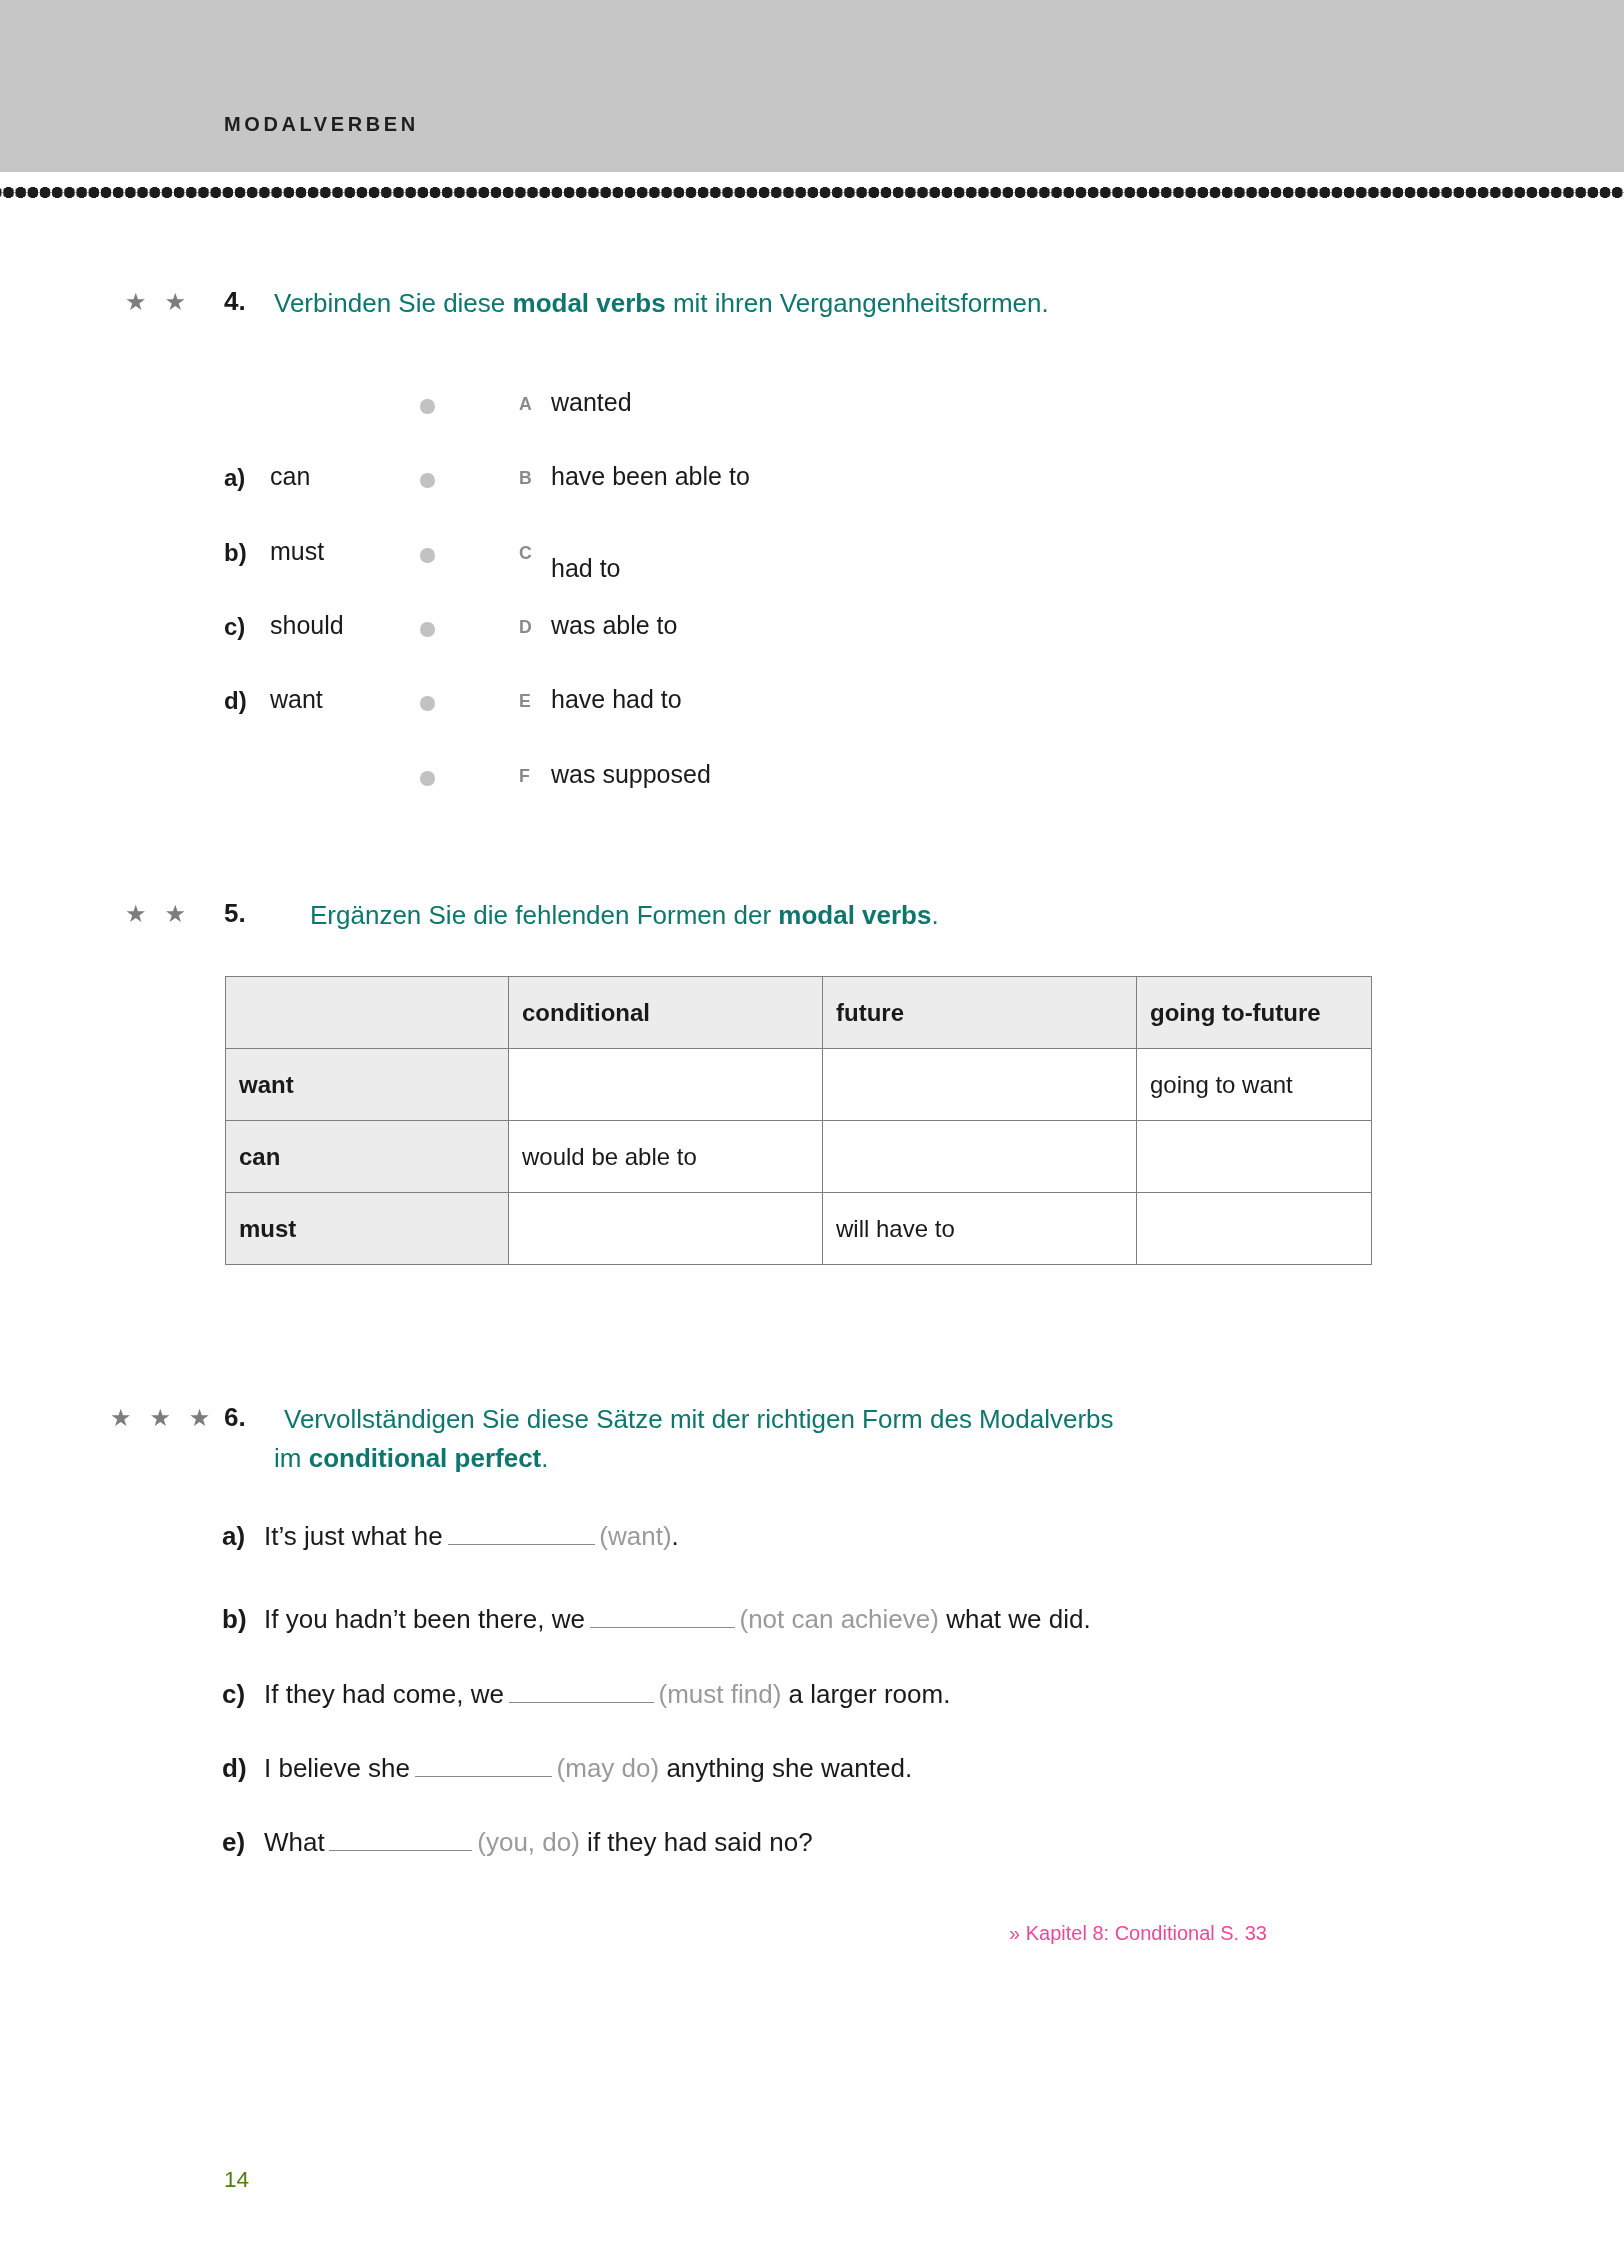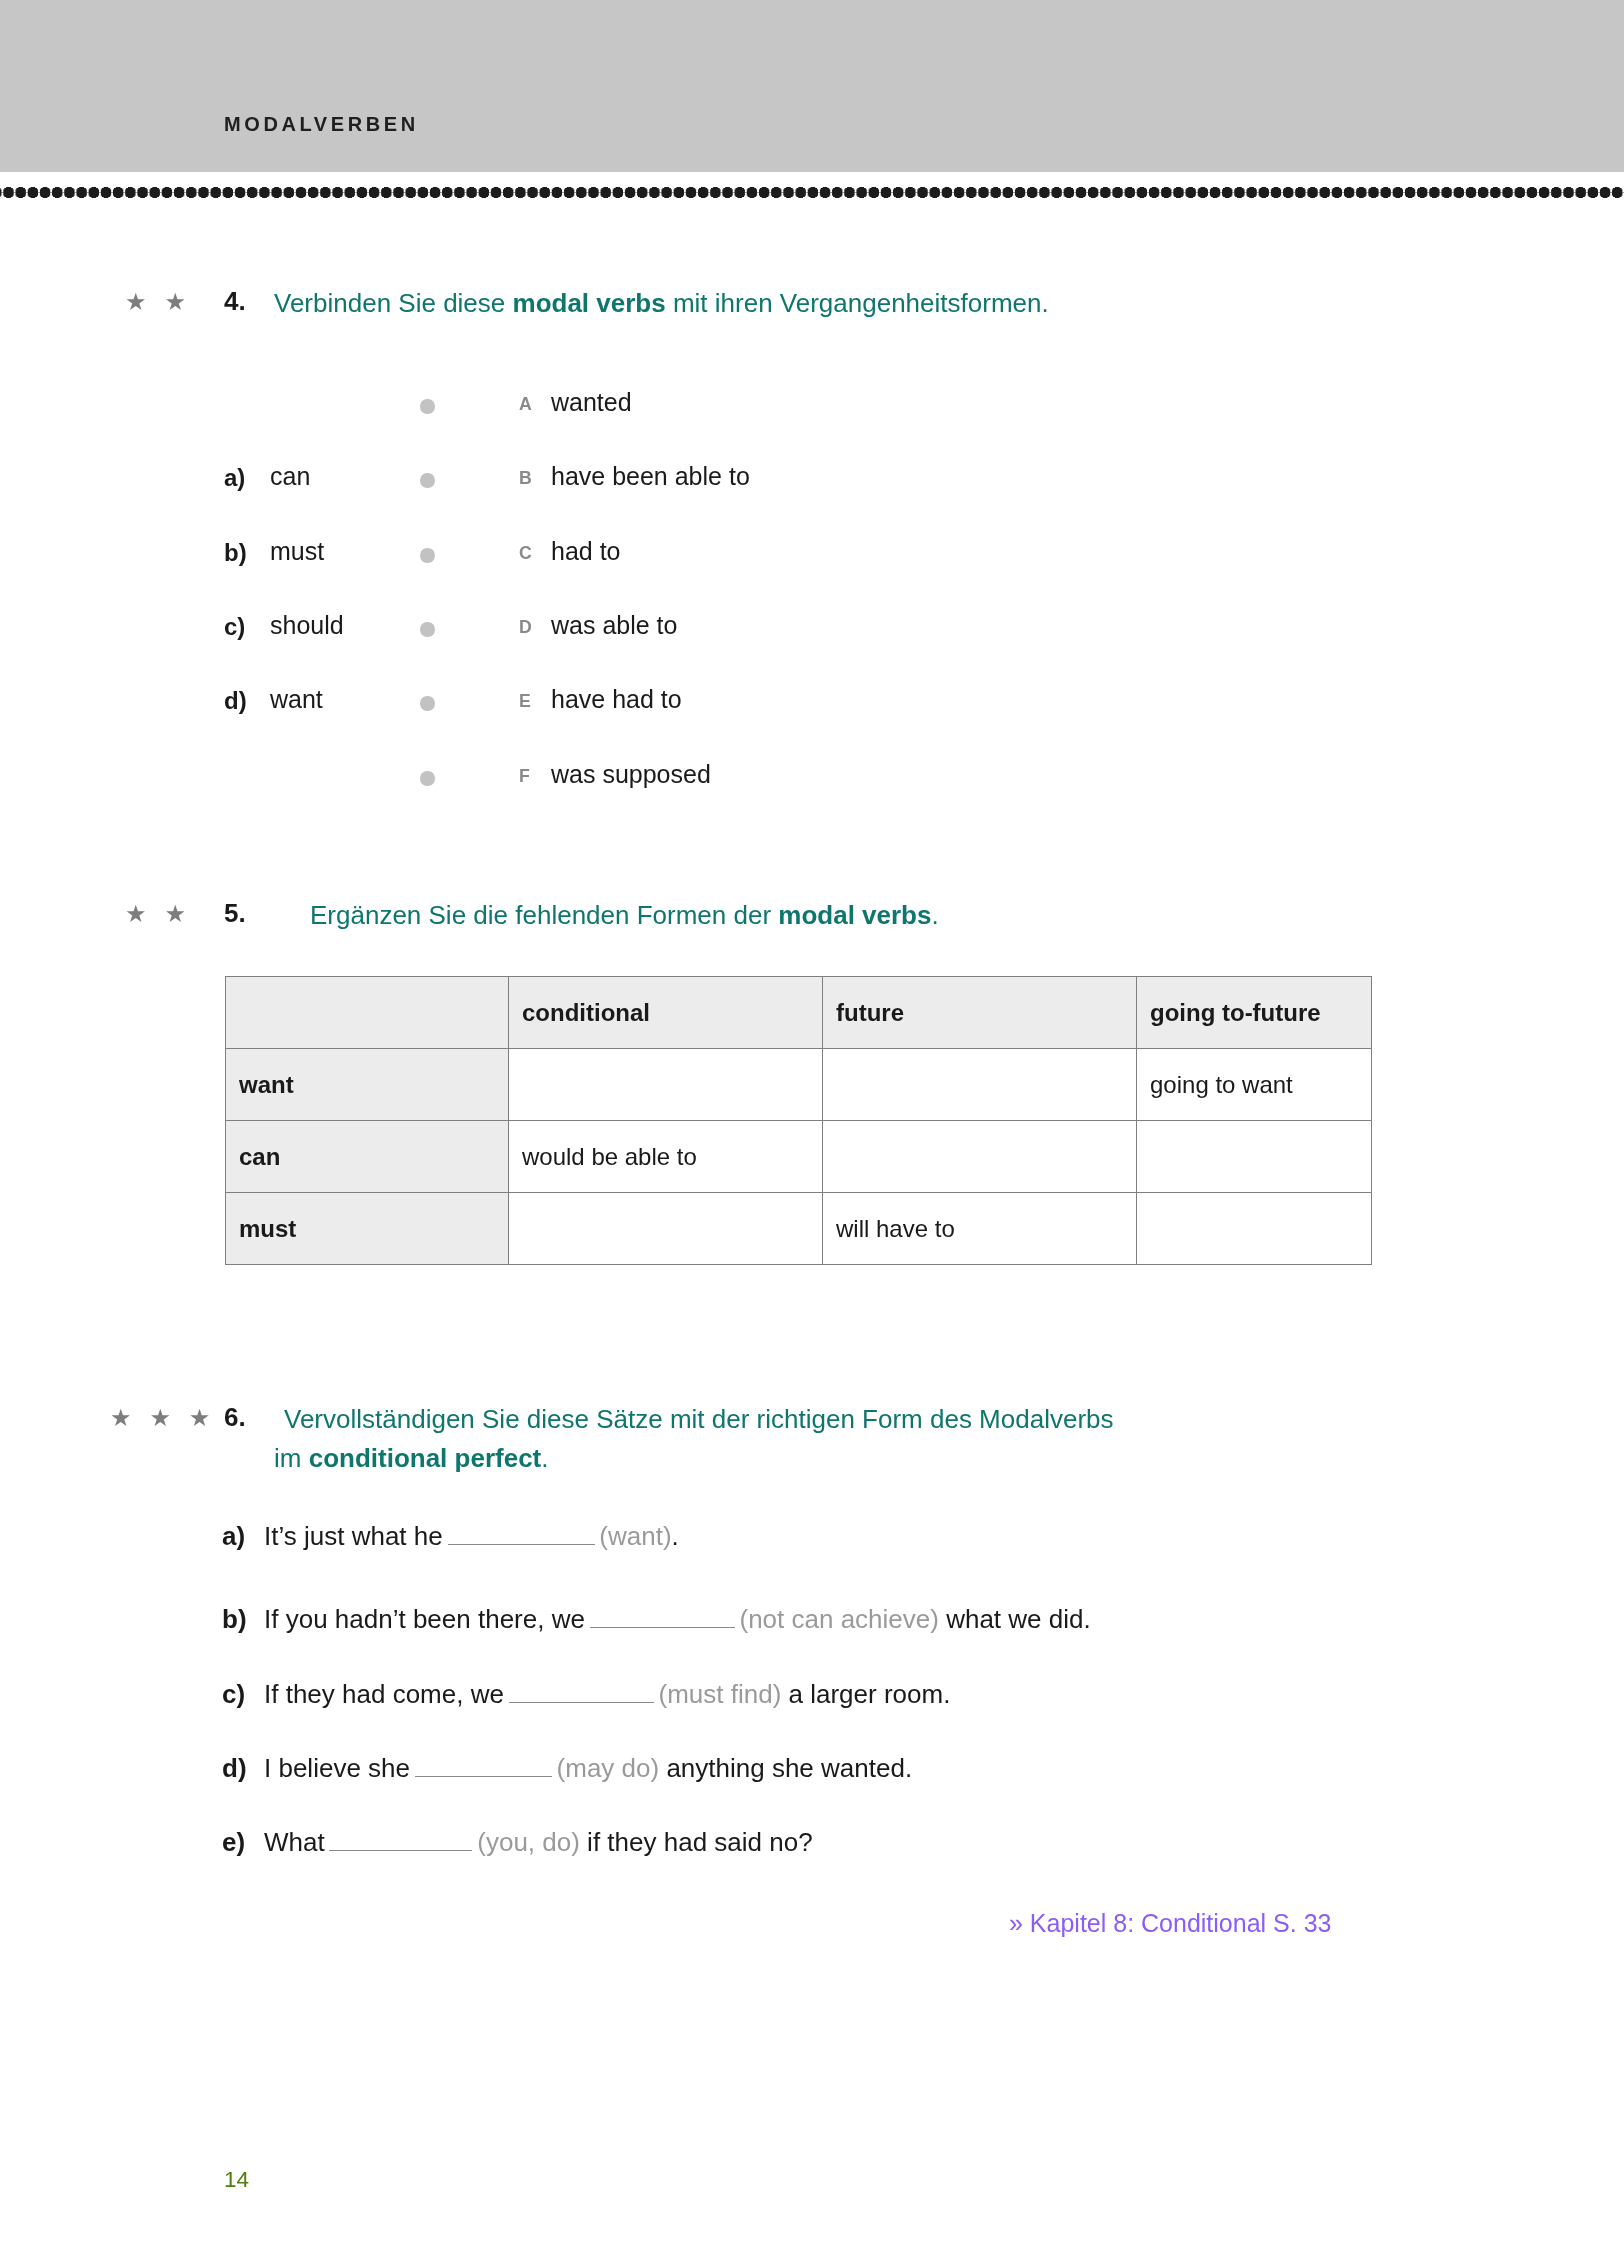--- a/index.html
+++ b/index.html
@@ -138,23 +138,24 @@
     display: inline-block;
     border-bottom: 1.6px solid #8a8a8a;
     height: 24px;
     vertical-align: baseline;
     margin: 0 4.8px;
   }
   .hint { color: #9a9a9a; }
 
   .xref {
     position: absolute;
-    font-size: 25px;
-    color: #8b5cf6;
-    white-space: nowrap;
+    font-size: 20px;
+    color: #ec4899;
+    white-space: nowrap;
+    margin-top: 13px;
   }
 
   .page-num {
     position: absolute;
     left: 224px; top: 2167px;
     font-size: 22.5px;
     color: #4d7c0f;
   }
 </style>
 </head>
@@ -181,21 +182,21 @@
     <div class="match-dot" style="left:420px; top:11.3px;"></div>
     <div class="match-key" style="left:519px; top:6.4px;">B</div>
     <div class="match-answer" style="left:551px; top:0;">have been able to</div>
   </div>
 
   <div class="match-row" style="left:0; top:537px;">
     <div class="match-letter" style="left:224px; top:1.6px;">b)</div>
     <div class="match-word" style="left:270px; top:0;">must</div>
     <div class="match-dot" style="left:420px; top:11.3px;"></div>
     <div class="match-key" style="left:519px; top:6.4px;">C</div>
-    <div class="match-answer" style="left:551px; top:0;">had to</div>
+    <div class="match-answer" style="left:551px; top:17px;">had to</div>
   </div>
 
   <div class="match-row" style="left:0; top:611px;">
     <div class="match-letter" style="left:224px; top:1.6px;">c)</div>
     <div class="match-word" style="left:270px; top:0;">should</div>
     <div class="match-dot" style="left:420px; top:11.3px;"></div>
     <div class="match-key" style="left:519px; top:6.4px;">D</div>
     <div class="match-answer" style="left:551px; top:0;">was able to</div>
   </div>
 

